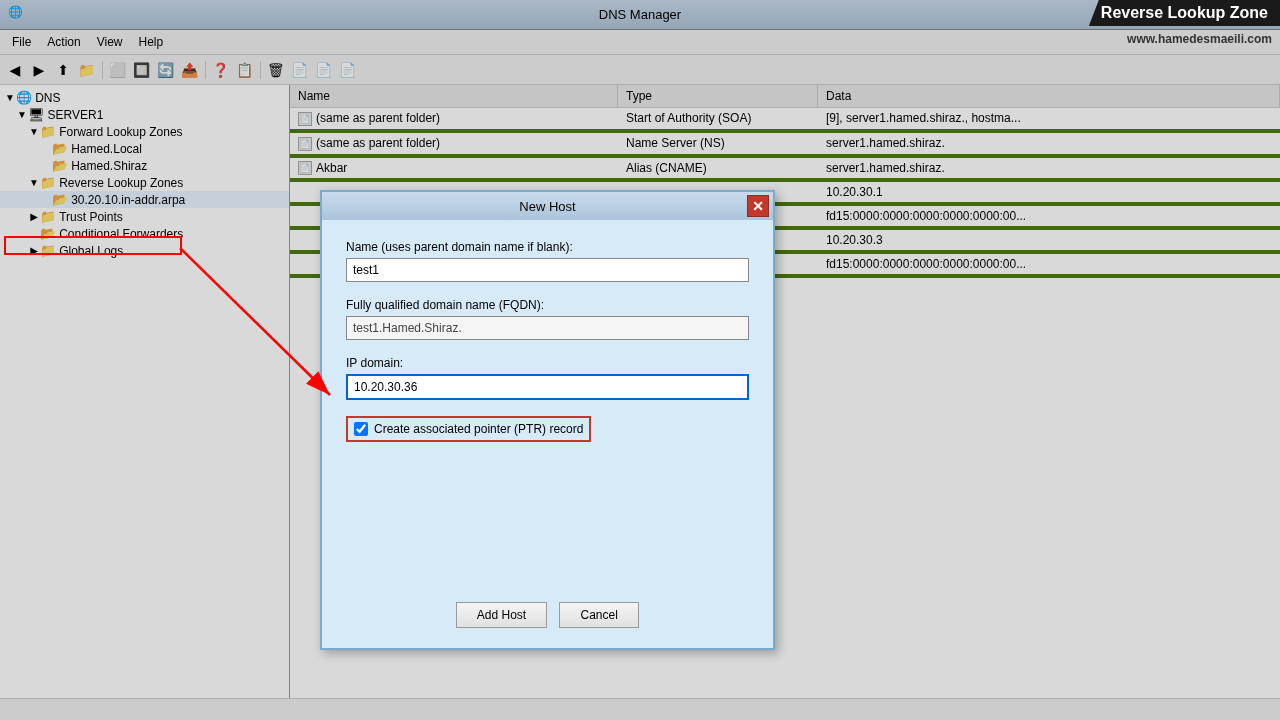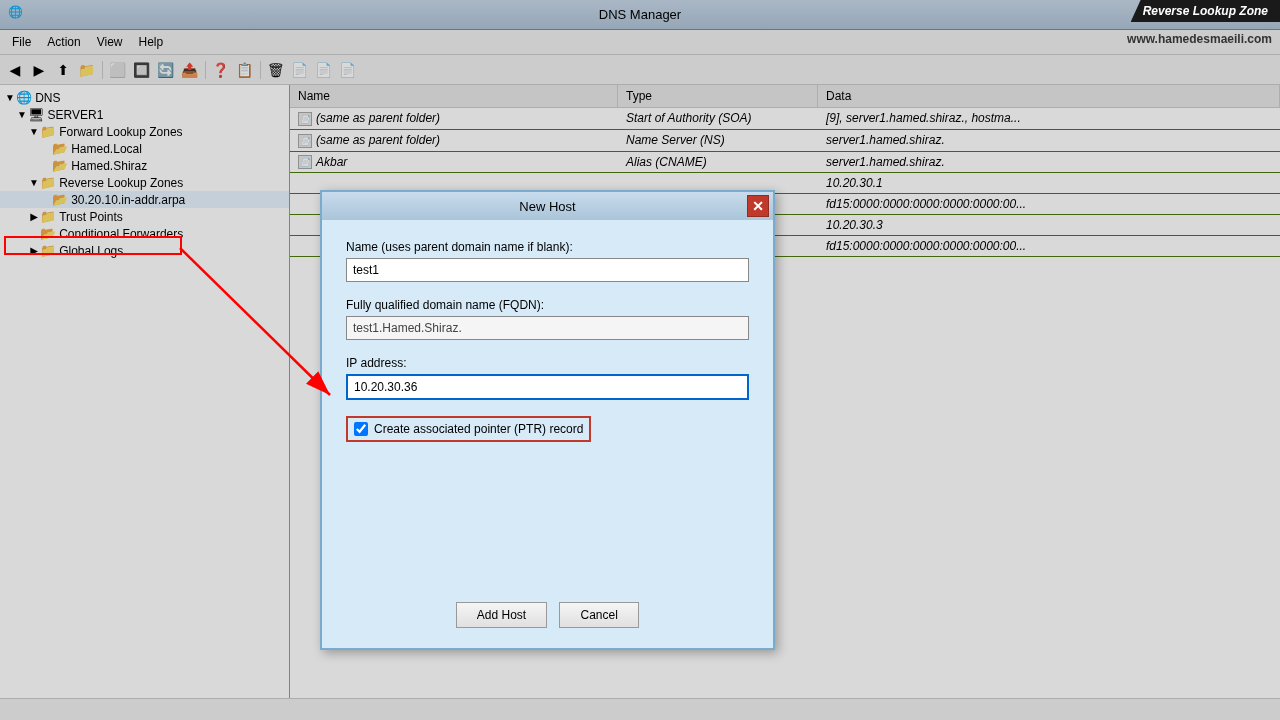--- a/index.html
+++ b/index.html
@@ -37,25 +37,24 @@
     }
 
     
     .watermark-banner {
       position: absolute;
       top: 0;
       right: 0;
       background: #1a1a1a;
       color: #fff;
       padding: 4px 12px;
-      font-size: 12px;
+      font-size: 16px;
       font-weight: bold;
       z-index: 100;
       clip-path: polygon(10px 0%, 100% 0%, 100% 100%, 0% 100%);
-      font-style: italic;
     }
     .watermark-url {
       position: absolute;
       top: 32px;
       right: 8px;
       font-size: 12px;
       color: #333;
       font-weight: bold;
       z-index: 100;
       margin-left: 28px;
@@ -147,23 +146,22 @@
       font-size: 12px;
       font-weight: normal;
       border-right: 1px solid #ccc;
       cursor: pointer;
     }
     .col-name { width: 328px; }
     .col-type { width: 200px; }
     .col-data { flex: 1; }
     .list-row {
       display: flex;
-      border-bottom: 1px solid #4d7c0f;
-      align-items: center;
-      font-style: italic;
+      border-bottom: 4px solid #4d7c0f;
+      align-items: center;
     }
     .list-cell {
       padding: 3px 8px;
       font-size: 12px;
       overflow: hidden;
       text-overflow: ellipsis;
       white-space: nowrap;
     }
 
     
@@ -499,21 +497,21 @@
         <label class="form-label">Name (uses parent domain name if blank):</label>
         <input class="form-input" type="text" value="test1" style="">
       </div>
 
       <div class="form-group">
         <label class="form-label">Fully qualified domain name (FQDN):</label>
         <input class="form-input" type="text" value="test1.Hamed.Shiraz." readonly="" style="background: rgb(245, 245, 245); color: rgb(68, 68, 68);">
       </div>
 
       <div class="form-group">
-        <label class="form-label">IP address:</label>
+        <label class="form-label">IP domain:</label>
         <div style="position:relative; width:100%;">
           <input class="form-input highlighted" type="text" id="ip-field" value="10.20.30.36" style="border: 2px solid rgb(0, 102, 204);">
         </div>
       </div>
 
       <div class="form-group">
         <label class="checkbox-row">
           <input type="checkbox" checked="" style="">
           <span>Create associated pointer (PTR) record</span>
         </label>

